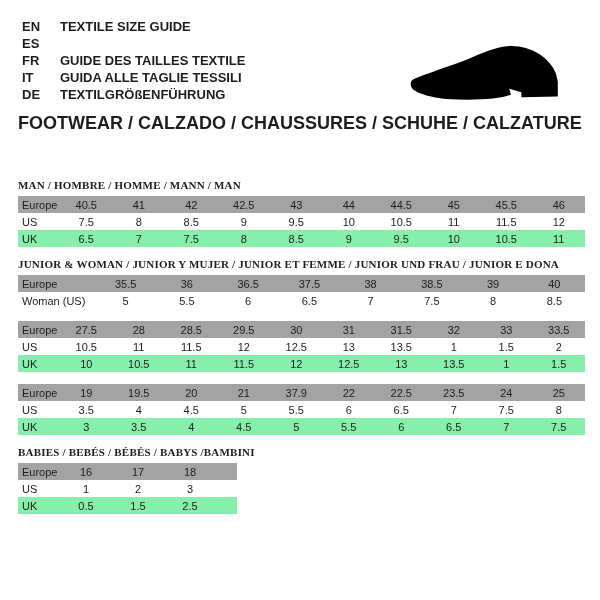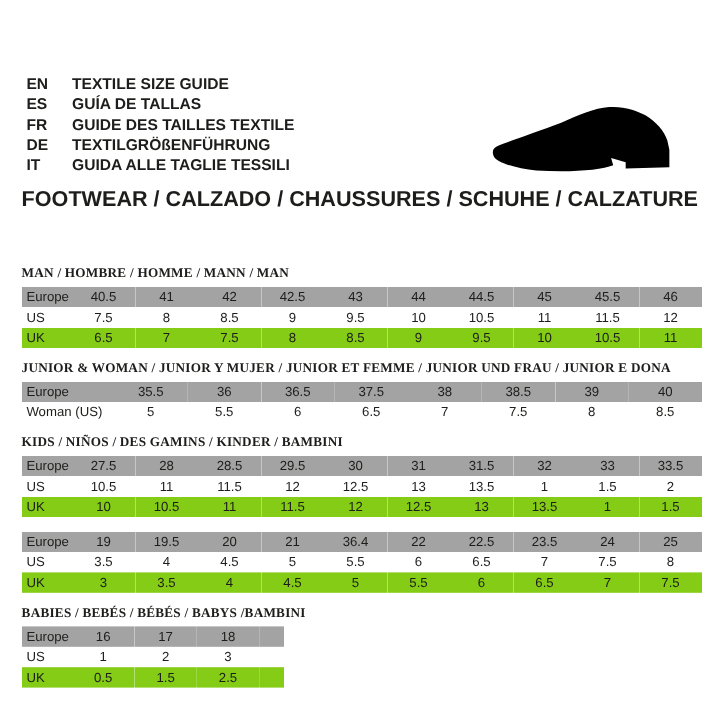--- a/index.html
+++ b/index.html
@@ -8,21 +8,20 @@
     background: #ffffff;
     font-family: "Liberation Sans", sans-serif;
     color: #1d1d1b;
     overflow: hidden;
   }
   .page {
     position: relative;
     width: 600px; height: 464px;
     box-sizing: border-box;
     padding: 18px 15px 16px 18px;
-    margin-top: 43px;
   }
   
   .lang-block { margin-left: 4px; }
   .lang-row {
     display: flex;
     font-weight: bold;
     font-size: 13px;
     line-height: 17px;
     white-space: nowrap;
   }
@@ -66,47 +65,46 @@
     text-align: center;
     vertical-align: middle;
     overflow: hidden;
     white-space: nowrap;
   }
   table.size-table td.label-cell {
     text-align: left;
     padding-left: 4px;
   }
   tr.header-row td { background: #a3a3a3; }
-  tr.alt-row td { background: #84cc16; }
+  tr.alt-row td { background: #86efac; }
 </style>
 </head>
 <body>
 
 <div class="page">
 
   <div class="lang-block">
     <div class="lang-row">
       <span class="lang-code">EN</span>
       <span class="lang-label">TEXTILE SIZE GUIDE</span>
     </div>
     <div class="lang-row">
       <span class="lang-code">ES</span>
-      <span class="lang-label">GUÍA DE TALLAS</span>
     </div>
     <div class="lang-row">
       <span class="lang-code">FR</span>
       <span class="lang-label">GUIDE DES TAILLES TEXTILE</span>
     </div>
     <div class="lang-row">
+      <span class="lang-code">IT</span>
+      <span class="lang-label">GUIDA ALLE TAGLIE TESSILI</span>
+    </div>
+    <div class="lang-row">
       <span class="lang-code">DE</span>
       <span class="lang-label">TEXTILGRÖßENFÜHRUNG</span>
-    </div>
-    <div class="lang-row">
-      <span class="lang-code">IT</span>
-      <span class="lang-label">GUIDA ALLE TAGLIE TESSILI</span>
     </div>
   </div>
 
   <div class="category-line">FOOTWEAR / CALZADO / CHAUSSURES / SCHUHE / CALZATURE</div>
 
   <div class="shoe-wrap">
     <svg viewBox="0 0 200 90" xmlns="http://www.w3.org/2000/svg" aria-hidden="true">
       <path fill="#000000" d="
         M 20 58
         C 32 53, 56 45, 80 36
@@ -219,21 +217,20 @@
               <td>6.5</td>
               <td>7</td>
               <td>7.5</td>
               <td>8</td>
               <td>8.5</td>
             </tr>
           </tbody>
         </table>
       </section>
       <section class="size-section">
-        <h3>KIDS / NIÑOS / DES GAMINS / KINDER / BAMBINI</h3>
         <table class="size-table">
           <colgroup>
             <col style="width: 42px;">
             <col>
             <col>
             <col>
             <col>
             <col>
             <col>
             <col>
@@ -299,21 +296,21 @@
             <col>
             <col>
           </colgroup>
           <tbody>
             <tr class="header-row">
               <td class="label-cell">Europe</td>
               <td>19</td>
               <td>19.5</td>
               <td>20</td>
               <td>21</td>
-              <td>36.4</td>
+              <td>37.9</td>
               <td>22</td>
               <td>22.5</td>
               <td>23.5</td>
               <td>24</td>
               <td>25</td>
             </tr>
             <tr>
               <td class="label-cell">US</td>
               <td>3.5</td>
               <td>4</td>

